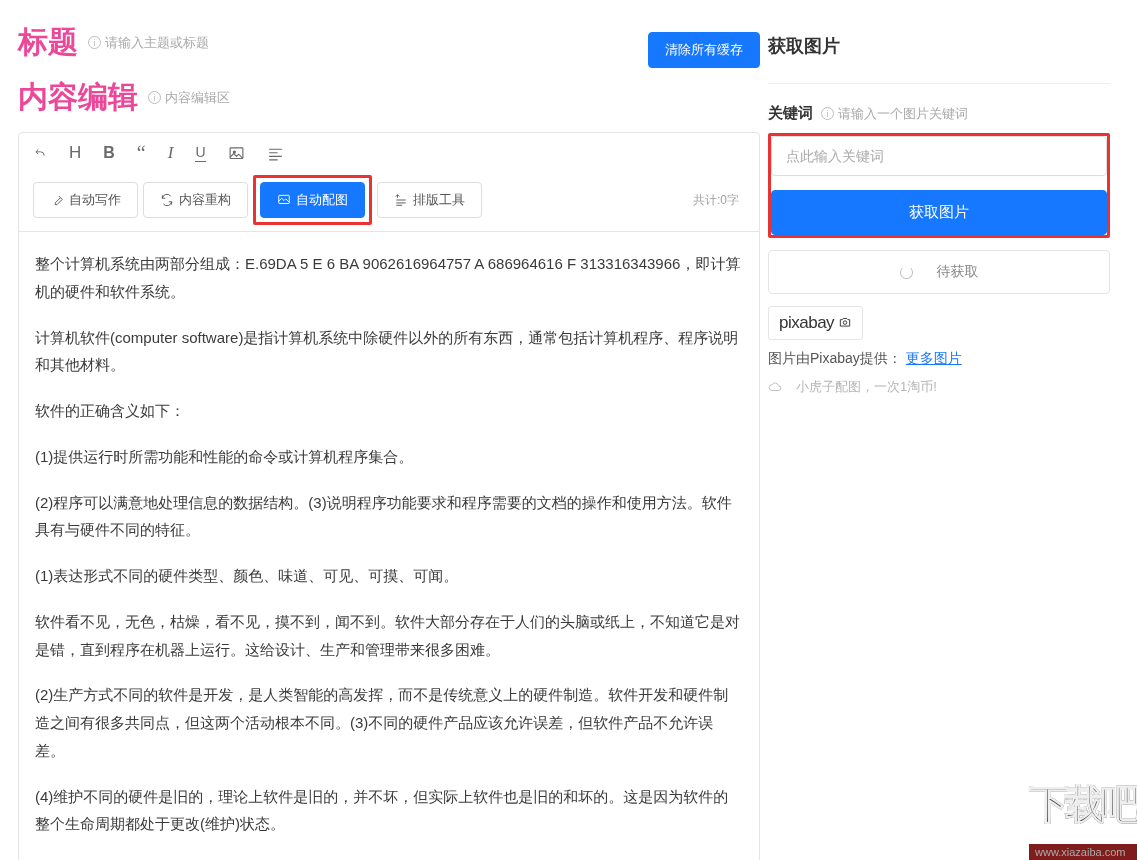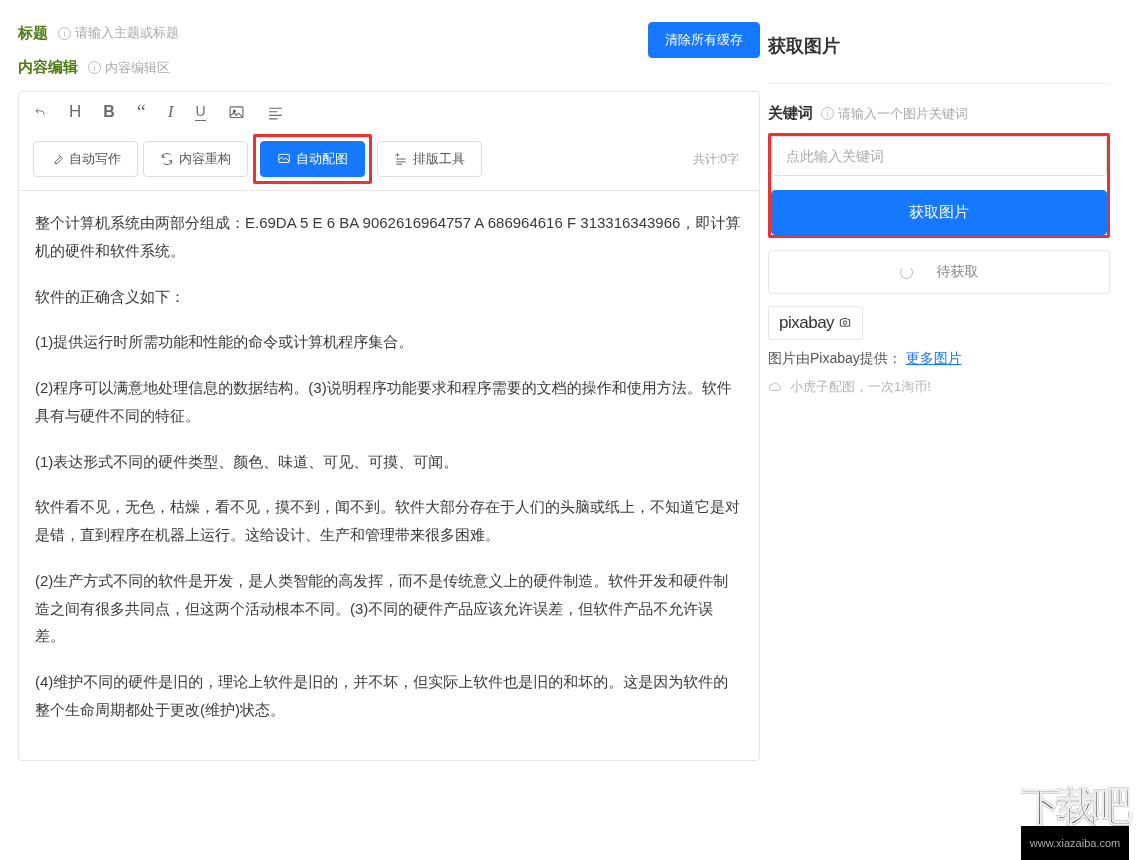--- a/index.html
+++ b/index.html
@@ -21,23 +21,23 @@
   padding: 22px 0 0 8px;
   margin-top: 12px;
 }
 .section-header {
   display: flex;
   align-items: center;
   gap: 10px;
   margin-bottom: 14px;
 }
 .section-title {
-  font-size: 15px;
+  font-size: 30px;
   font-weight: bold;
-  color: #4d7c0f;
+  color: #ec4899;
 }
 .section-hint {
   font-size: 13px;
   color: #a9a9a9;
   display: flex;
   align-items: center;
   gap: 4px;
 }
 .hint-circle {
   display: inline-block;
@@ -190,43 +190,44 @@
   font-size: 14px;
   color: #555;
 }
 .credit-line a { color: #1677ff; text-decoration: underline; }
 .footer-hint {
   margin-top: 10px;
   font-size: 13px;
   color: #b5b5b5;
   display: flex;
   align-items: center;
-  gap: 8px;
+  gap: 14px;
 }
 .water-mark {
   position: fixed;
-  right: 8px; bottom: 0;
-  text-align: center;
+  right: 0; bottom: 0;
+  text-align: left;
 }
 .water-mark .big {
   font-size: 40px;
   font-weight: 900;
   background: linear-gradient(#666,#222);
   -webkit-background-clip: text;
   background-clip: text;
   color: transparent;
   letter-spacing: -4px;
   -webkit-text-stroke: 1px #eee;
   line-height: 1;
 }
 .water-mark .small {
-  background: #000000;
+  background: #7f1d1d;
   color: #aaa;
   font-size: 11px;
-  padding: 11px 6px;
+  padding: 2px 6px;
+  margin-top: 20px;
 }
 svg.icon { width: 14px; height: 14px; stroke: currentColor; fill: none; stroke-width: 1.6; }
 .footer-hint svg.icon { stroke: #bbb; }
 .sep { height: 1px; background: #eee; margin: 25px 0 20px 0;}
 </style>
 </head>
 <body>
 
 <div class="main-col">
   <div class="header-row">
@@ -304,20 +305,21 @@
               <path d="M6 3v5M6 3l-3 3M6 3l3 3M4 12h16M4 17h16M4 21h10"></path>
             </svg>
           <span>排版工具</span>
         </button>
         <span class="count-text">共计:0字</span>
       </div>
     </div>
 
     <div class="editor-body" id="editor-body">
         <p>整个计算机系统由两部分组成：E.69DA 5 E 6 BA 9062616964757 A 686964616 F 313316343966，即计算机的硬件和软件系统。</p>
+        <p>计算机软件(computer software)是指计算机系统中除硬件以外的所有东西，通常包括计算机程序、程序说明和其他材料。</p>
         <p>软件的正确含义如下：</p>
         <p>(1)提供运行时所需功能和性能的命令或计算机程序集合。</p>
         <p>(2)程序可以满意地处理信息的数据结构。(3)说明程序功能要求和程序需要的文档的操作和使用方法。软件具有与硬件不同的特征。</p>
         <p>(1)表达形式不同的硬件类型、颜色、味道、可见、可摸、可闻。</p>
         <p>软件看不见，无色，枯燥，看不见，摸不到，闻不到。软件大部分存在于人们的头脑或纸上，不知道它是对是错，直到程序在机器上运行。这给设计、生产和管理带来很多困难。</p>
         <p>(2)生产方式不同的软件是开发，是人类智能的高发挥，而不是传统意义上的硬件制造。软件开发和硬件制造之间有很多共同点，但这两个活动根本不同。(3)不同的硬件产品应该允许误差，但软件产品不允许误差。</p>
         <p>(4)维护不同的硬件是旧的，理论上软件是旧的，并不坏，但实际上软件也是旧的和坏的。这是因为软件的整个生命周期都处于更改(维护)状态。</p>
       </div>
   </div>
 </div>

